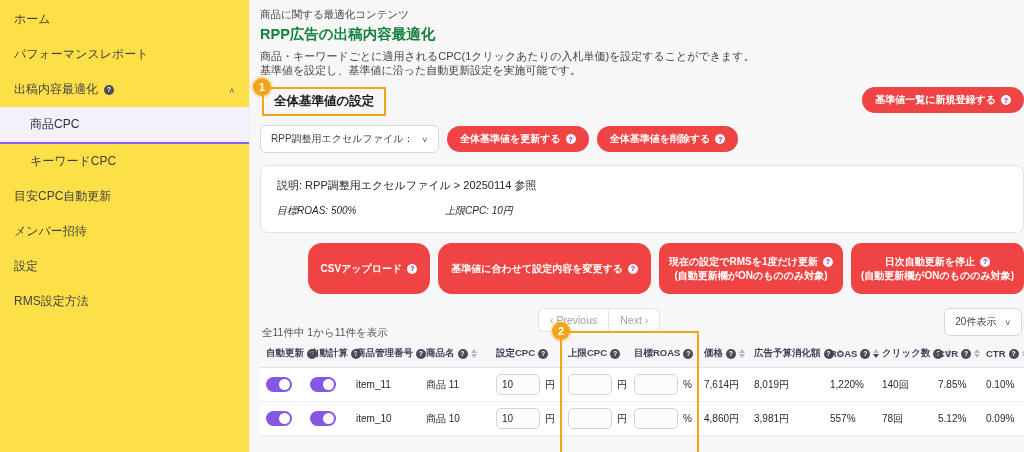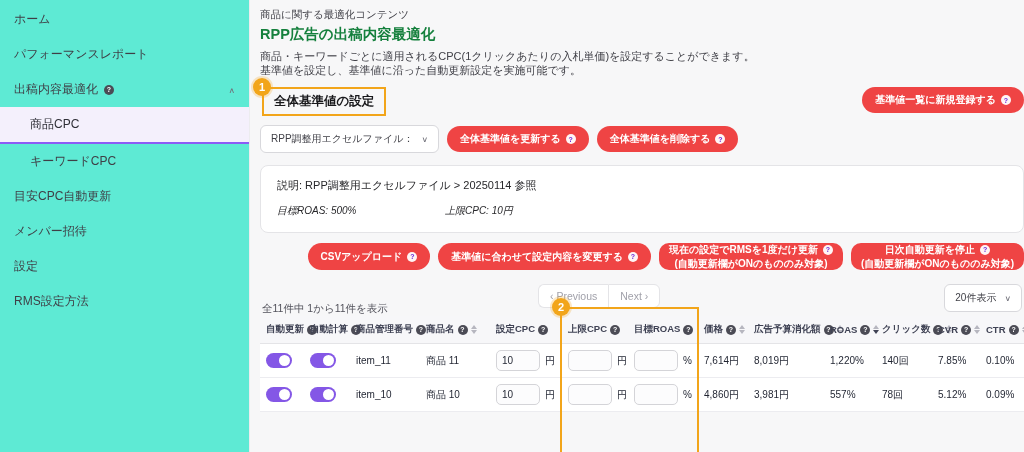--- a/index.html
+++ b/index.html
@@ -1,21 +1,21 @@
 <!DOCTYPE html>
 <html><head>
 <meta charset="utf-8">
 <style>
   * { margin:0; padding:0; box-sizing:border-box; }
   html,body { width:1024px; height:452px; overflow:hidden;
     font-family:"Liberation Sans","DejaVu Sans",sans-serif; background:#f7f7f8; color:#27272a; }
   .app { display:flex; width:1024px; height:452px; }
 
   
-  .sidebar { width:250px; min-width:250px; background:#5eead4; border-right:1px solid #ececef; padding-top:2px; }
+  .sidebar { width:250px; min-width:250px; background:#fde047; border-right:1px solid #ececef; padding-top:2px; }
   .side-item { display:flex; align-items:center; gap:6px; padding:9px 14px; font-size:12px; color:#3f3f46; cursor:pointer; }
   .side-item .grow { flex:1; }
   .side-sub { padding-left:30px; }
   .side-sub.active { background:#f4f0fc; border-bottom:2px solid #8b5cf6; color:#2e2e36; }
 
   
   .main { flex:1; padding:8px 10px 0 10px; position:relative; }
   .eyebrow { font-size:10.5px; color:#3f3f46; }
   .page-title { font-size:14.5px; font-weight:700; color:#15803d; margin-top:3px; }
   .desc { font-size:11px; color:#3f3f46; line-height:14px; margin-top:5px; }
@@ -25,21 +25,21 @@
   .hl-wrap { position:relative; margin-left:2px; }
   .hl-box { border:2px solid #F2A51A; padding:4px 10px; font-size:12.5px; font-weight:700; color:#18181b; background:transparent; }
   .num-badge { position:absolute; width:18px; height:18px; border-radius:50%; background:#F2A51A;
     color:#fff; font-size:11px; font-weight:700; display:flex; align-items:center; justify-content:center;
     box-shadow:0 0 0 2px rgba(242,165,26,.25); z-index:5; }
   .badge-1 { left:-9px; top:-9px; }
 
   
   .pbtn { display:inline-flex; align-items:center; justify-content:center; gap:5px; background:#ef4444; color:#fff;
     border:none; border-radius:14px; padding:6px 13px; font-size:10px; font-weight:600; cursor:pointer; white-space:nowrap; }
-  .pbtn.two-line { flex-direction:column; gap:1px; border-radius:10px; padding:0 10px; line-height:1.3; }
+  .pbtn.two-line { flex-direction:column; gap:1px; border-radius:10px; padding:12px 10px; line-height:1.3; }
   .pbtn .line { display:flex; align-items:center; gap:5px; }
   .help-w { width:10px; height:10px; min-width:10px; border-radius:50%; background:rgba(255,255,255,.95); color:#6d28d9;
     font-size:7px; font-weight:700; display:inline-flex; align-items:center; justify-content:center; }
   .help-d { width:10px; height:10px; min-width:10px; border-radius:50%; background:#4b4b55; color:#fff;
     font-size:7px; font-weight:700; display:inline-flex; align-items:center; justify-content:center; }
 
   
   .controls-row { display:flex; align-items:center; gap:8px; margin-top:9px; }
   .select-box { display:inline-flex; align-items:center; gap:8px; background:#fff; border:1px solid #d8d8dc;
     border-radius:6px; padding:6px 10px; font-size:10px; color:#3f3f46; cursor:pointer; }

